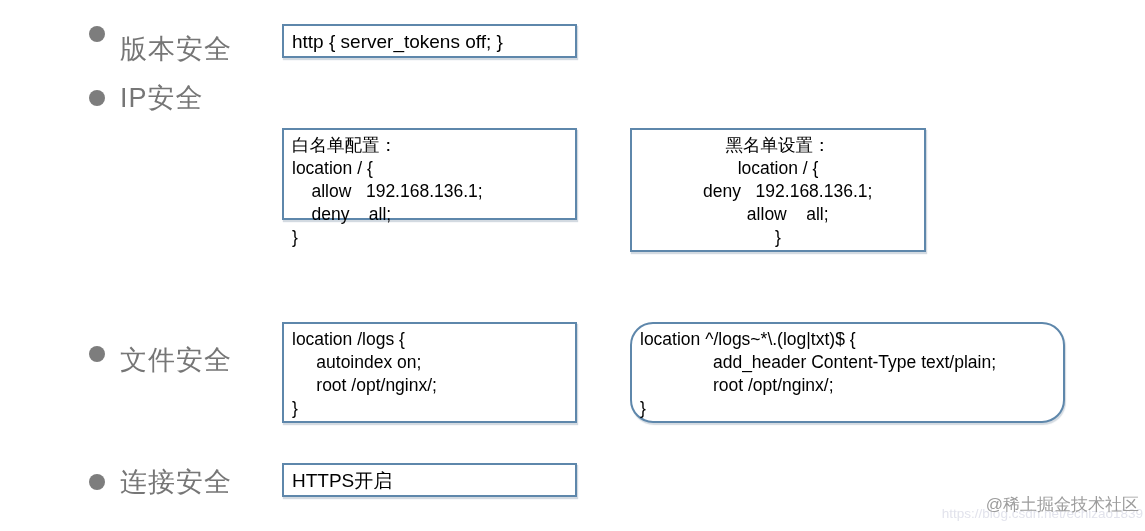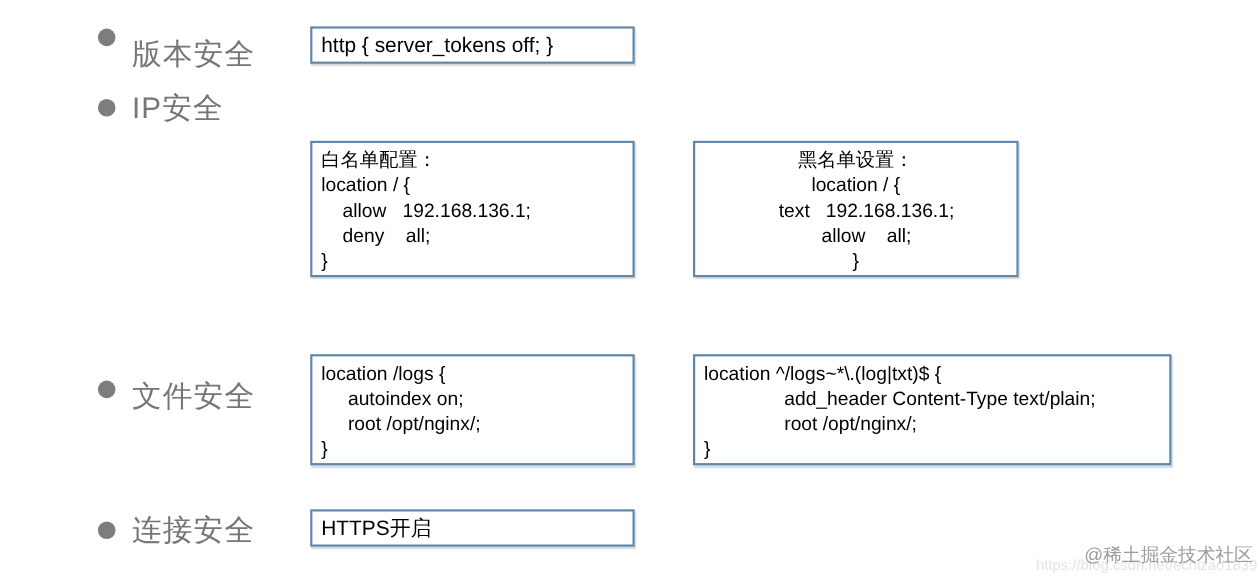--- a/index.html
+++ b/index.html
@@ -52,24 +52,24 @@
     display: flex;
     align-items: center;
   }
   .single-line-box .code-line {
     font-size: 19px;
     padding: 0 8px;
     line-height: 19px;
   }
   
   #box-version    { left: 282px; top: 24px;  width: 295px; height: 34px; }
-  #box-whitelist  { left: 282px; top: 128px; width: 295px; height: 124px; }
+  #box-whitelist  { left: 282px; top: 128px; width: 295px; height: 92px; }
   #box-blacklist  { left: 630px; top: 128px; width: 296px; height: 124px; text-align: center; }
   #box-file-basic { left: 282px; top: 322px; width: 295px; height: 101px; }
-  #box-file-regex { left: 630px; top: 322px; width: 435px; height: 101px; }
+  #box-file-regex { left: 630px; top: 322px; width: 435px; height: 101px; border-radius: 23px; }
   #box-https      { left: 282px; top: 463px; width: 295px; height: 34px; }
   
   #bullet-version    { left: 89px; top: 26px; }
   #label-version     { top: 34px; }
   #bullet-ip         { left: 89px; top: 90px; }
   #label-ip          { top: 83px; }
   #bullet-file       { left: 89px; top: 346px; }
   #label-file        { top: 345px; }
   #bullet-connection { left: 89px; top: 474px; }
   #label-connection  { top: 467px; }
@@ -113,21 +113,21 @@
       <div class="code-line">    allow   192.168.136.1;</div>
       <div class="code-line">    deny    all;</div>
       <div class="code-line">}</div>
     </div>
   </div>
 
   <div class="code-box" id="box-blacklist">
     <div class="inner">
       <div class="code-line">黑名单设置：</div>
       <div class="code-line">location / {</div>
-      <div class="code-line">    text   192.168.136.1;</div>
+      <div class="code-line">    deny   192.168.136.1;</div>
       <div class="code-line">    allow    all;</div>
       <div class="code-line">}</div>
     </div>
   </div>
 
   <span class="bullet" id="bullet-file"></span>
   <div class="row-label" id="label-file">文件安全</div>
 
   <div class="code-box" id="box-file-basic">
     <div class="inner">

